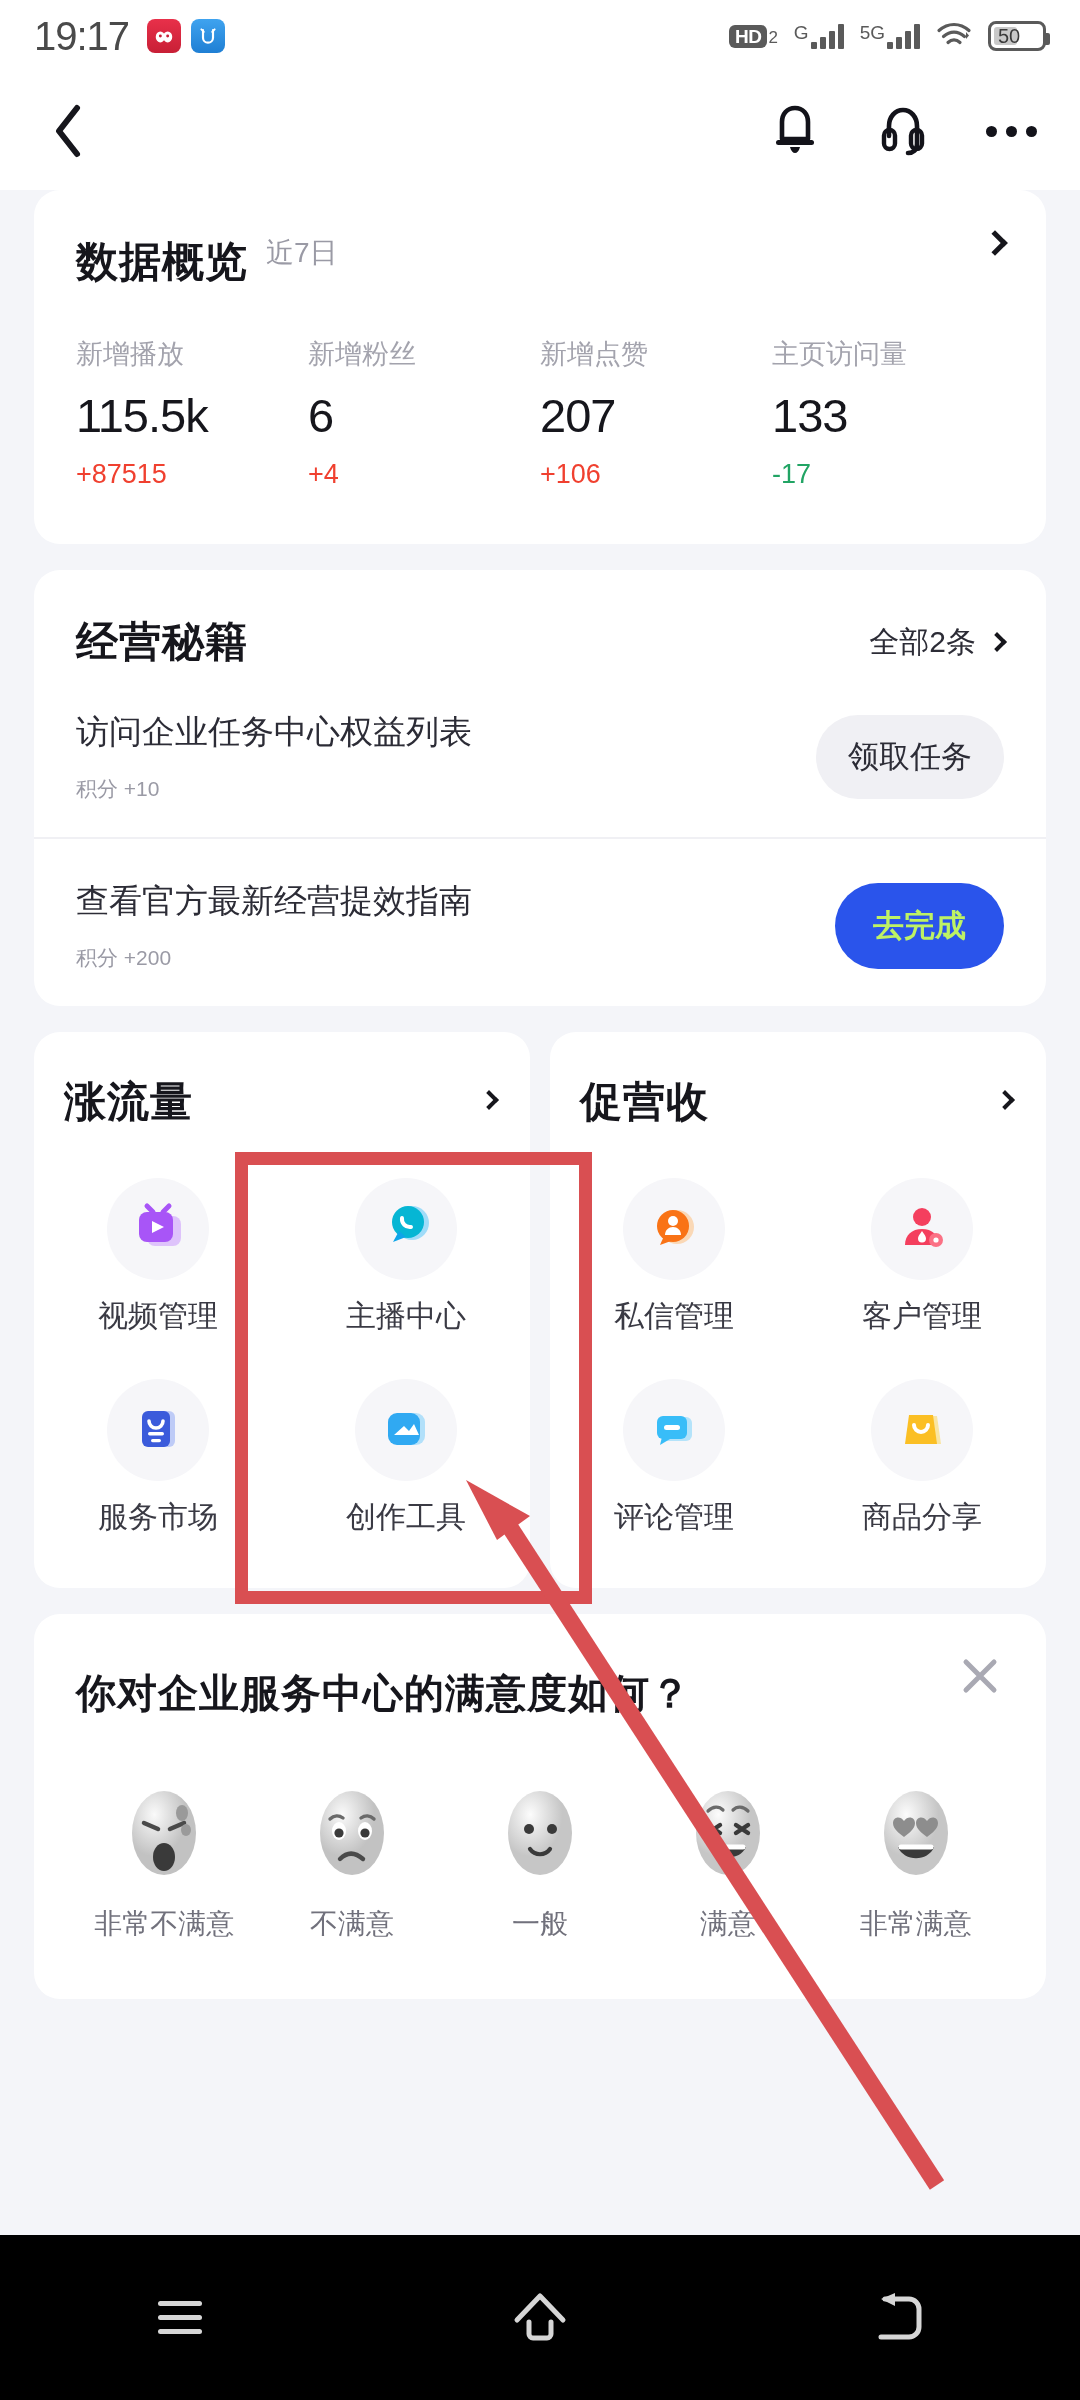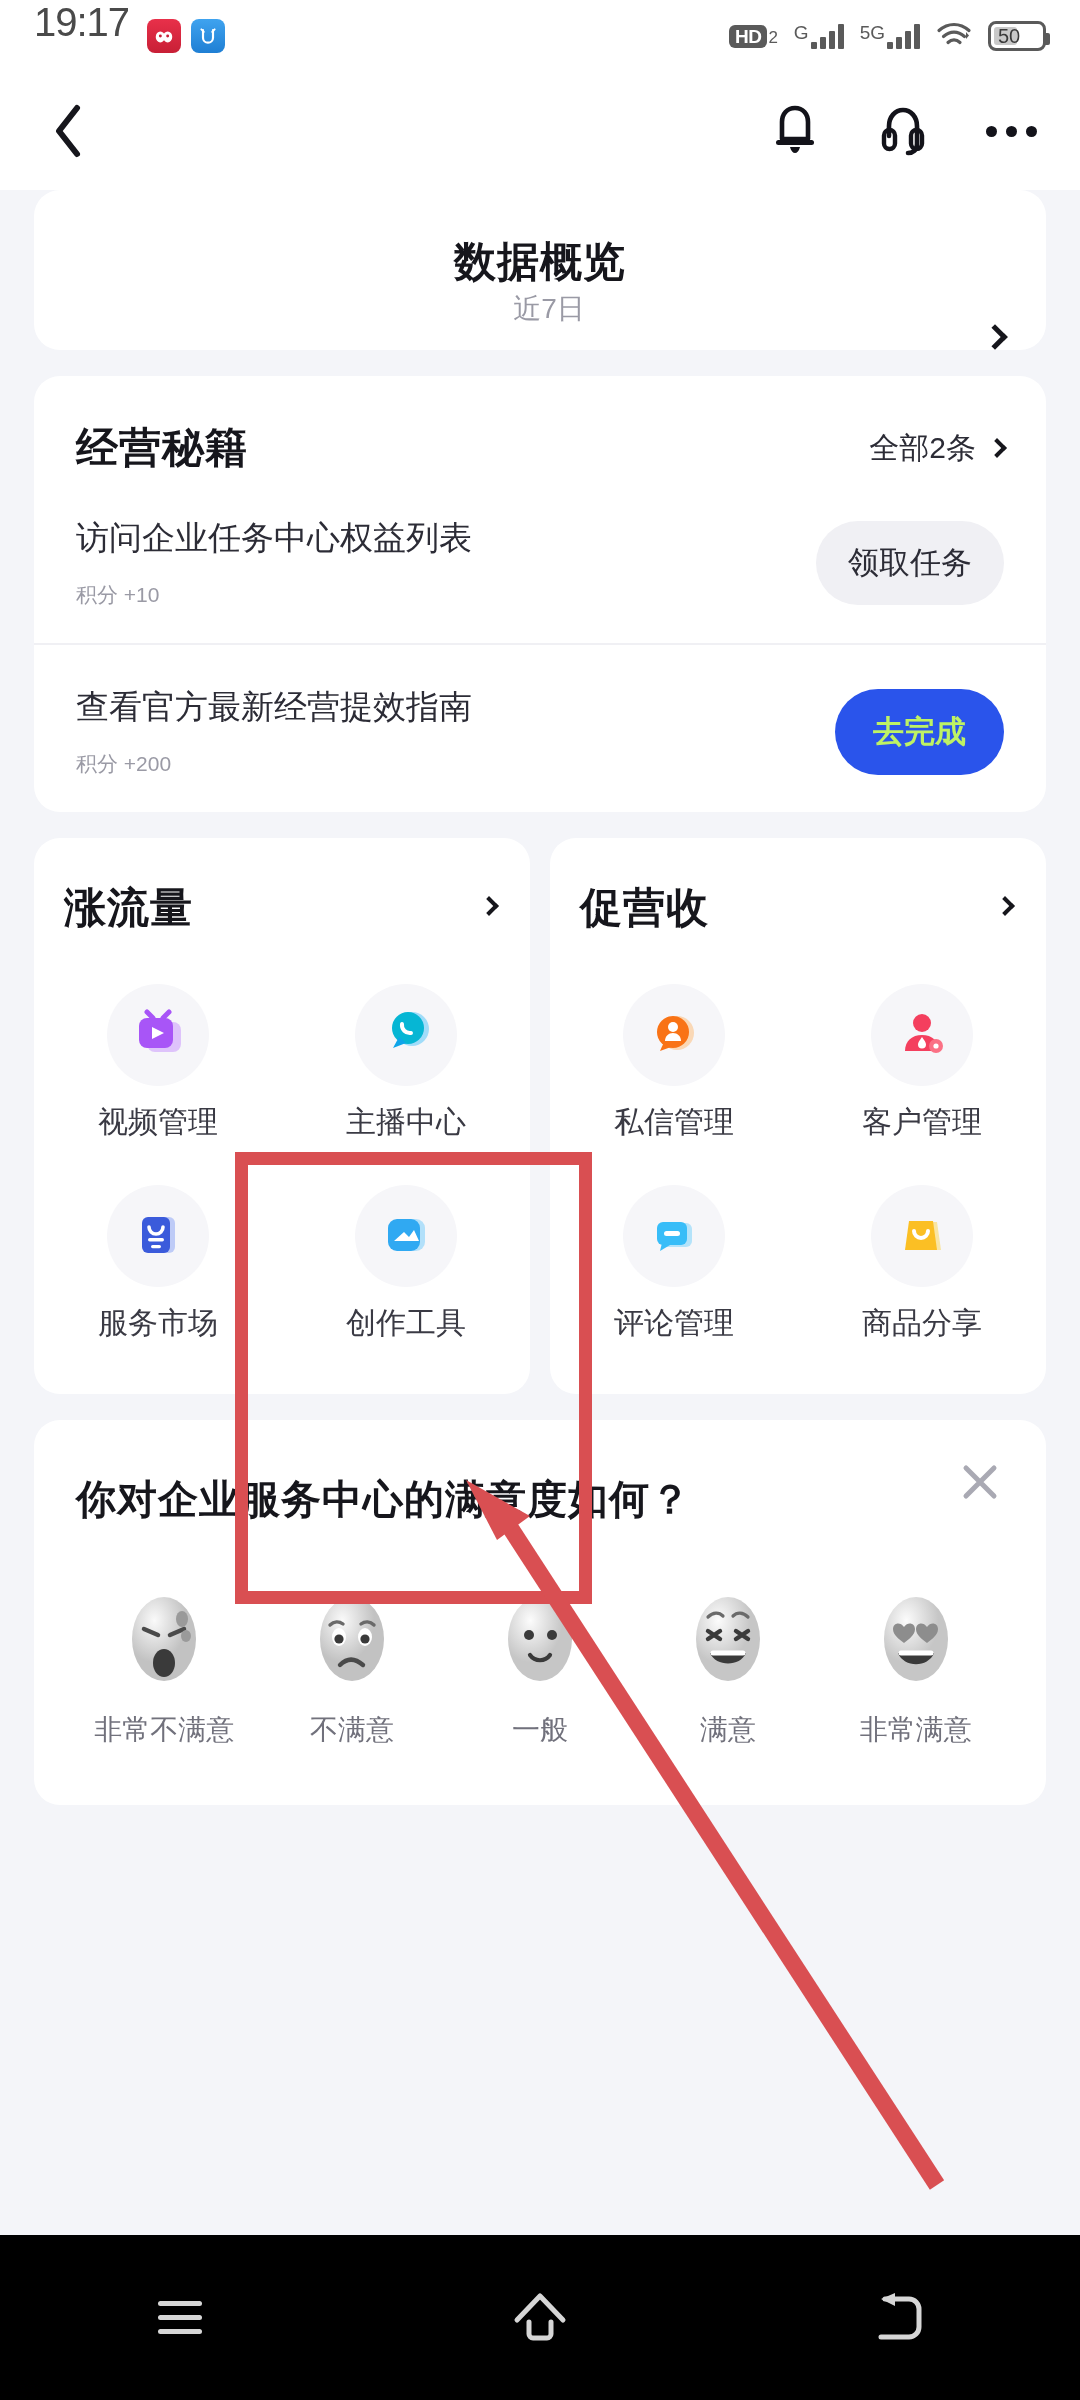--- a/index.html
+++ b/index.html
@@ -6,21 +6,21 @@
   html,body { width:1080px; height:2400px; }
   body {
     font-family:"Liberation Sans","DejaVu Sans",sans-serif;
     background:#f4f5f9;
     overflow:hidden;
     position:relative;
   }
 
   
   .statusbar{
-    height:72px; display:flex; 
+    height:72px; display:flex; align-items:center;
     padding:0 34px; background:#ffffff; position:relative; z-index:5;
   }
   .sb-time{ font-size:40px; color:#4a4a4a; letter-spacing:-1px; font-weight:400;}
   .sb-left-icons{ display:flex; align-items:center; gap:10px; margin-left:18px;}
   .sb-app{ width:34px;height:34px;border-radius:8px;display:flex;align-items:center;justify-content:center;
            font-size:15px;color:#fff;font-weight:bold;overflow:hidden;}
   .sb-app.qq{ background:linear-gradient(#e8304a,#c81f36); }
   .sb-app.blue{ background:linear-gradient(#3fa3ef,#1f7fd4); }
   .sb-spacer{ flex:1; }
   .sb-right{ display:flex; align-items:center; gap:16px; }
@@ -60,21 +60,21 @@
   }
   .deco{
     position:absolute; top:-40px; left:50%; transform:translateX(-50%) rotate(45deg);
     width:150px;height:150px;background:#e8ecf8;border-radius:28px;opacity:.55;
   }
   .card{
     background:#fff; border-radius:26px; margin:0 34px 26px; position:relative; z-index:2;
   }
 
   
-  .ov-head{ display:flex; align-items:center; padding:44px 42px 0;flex-direction:column; }
+  .ov-head{ display:flex; align-items:flex-start; padding:44px 42px 0; }
   .ov-title{ font-size:42px; font-weight:bold; color:#16161c; letter-spacing:1px;}
   .ov-sub{ font-size:28px; color:#9a9aa5; margin-left:18px;}
   .ov-arrow{ margin-left:auto; }
   .chev{ display:inline-block; width:18px;height:18px;border-right:5px solid #16161c;border-top:5px solid #16161c;
          transform:rotate(45deg); }
   .chev.sm{ width:14px;height:14px;border-width:4px; }
   .ov-stats{ display:flex; padding:46px 42px 54px; }
   .ov-item{ width:25%; }
   .ov-lab{ font-size:27px; color:#a3a3ad; margin-bottom:16px;}
   .ov-val{ font-size:47px; color:#16161c; font-weight:500; letter-spacing:-1px;}
@@ -225,20 +225,42 @@
 </div>
 
 <div class="screen">
   <div class="deco"></div>
 
   <div class="card">
     <div class="ov-head">
       <span class="ov-title">数据概览</span>
       <span class="ov-sub">近7日</span>
       <span class="ov-arrow"><i class="chev"></i></span>
+    </div>
+    <div class="ov-stats">
+      <div class="ov-item">
+        <div class="ov-lab">新增播放</div>
+        <div class="ov-val">115.5k</div>
+        <div class="ov-dlt up">+87515</div>
+      </div>
+      <div class="ov-item">
+        <div class="ov-lab">新增粉丝</div>
+        <div class="ov-val">6</div>
+        <div class="ov-dlt up">+4</div>
+      </div>
+      <div class="ov-item">
+        <div class="ov-lab">新增点赞</div>
+        <div class="ov-val">207</div>
+        <div class="ov-dlt up">+106</div>
+      </div>
+      <div class="ov-item">
+        <div class="ov-lab">主页访问量</div>
+        <div class="ov-val">133</div>
+        <div class="ov-dlt down">-17</div>
+      </div>
     </div>
   </div>
 
   <div class="card">
     <div class="tip-head">
       <span class="tip-title">经营秘籍</span>
       <span class="tip-all">
         <span>全部2条</span>
         <i class="chev sm"></i>
       </span>

